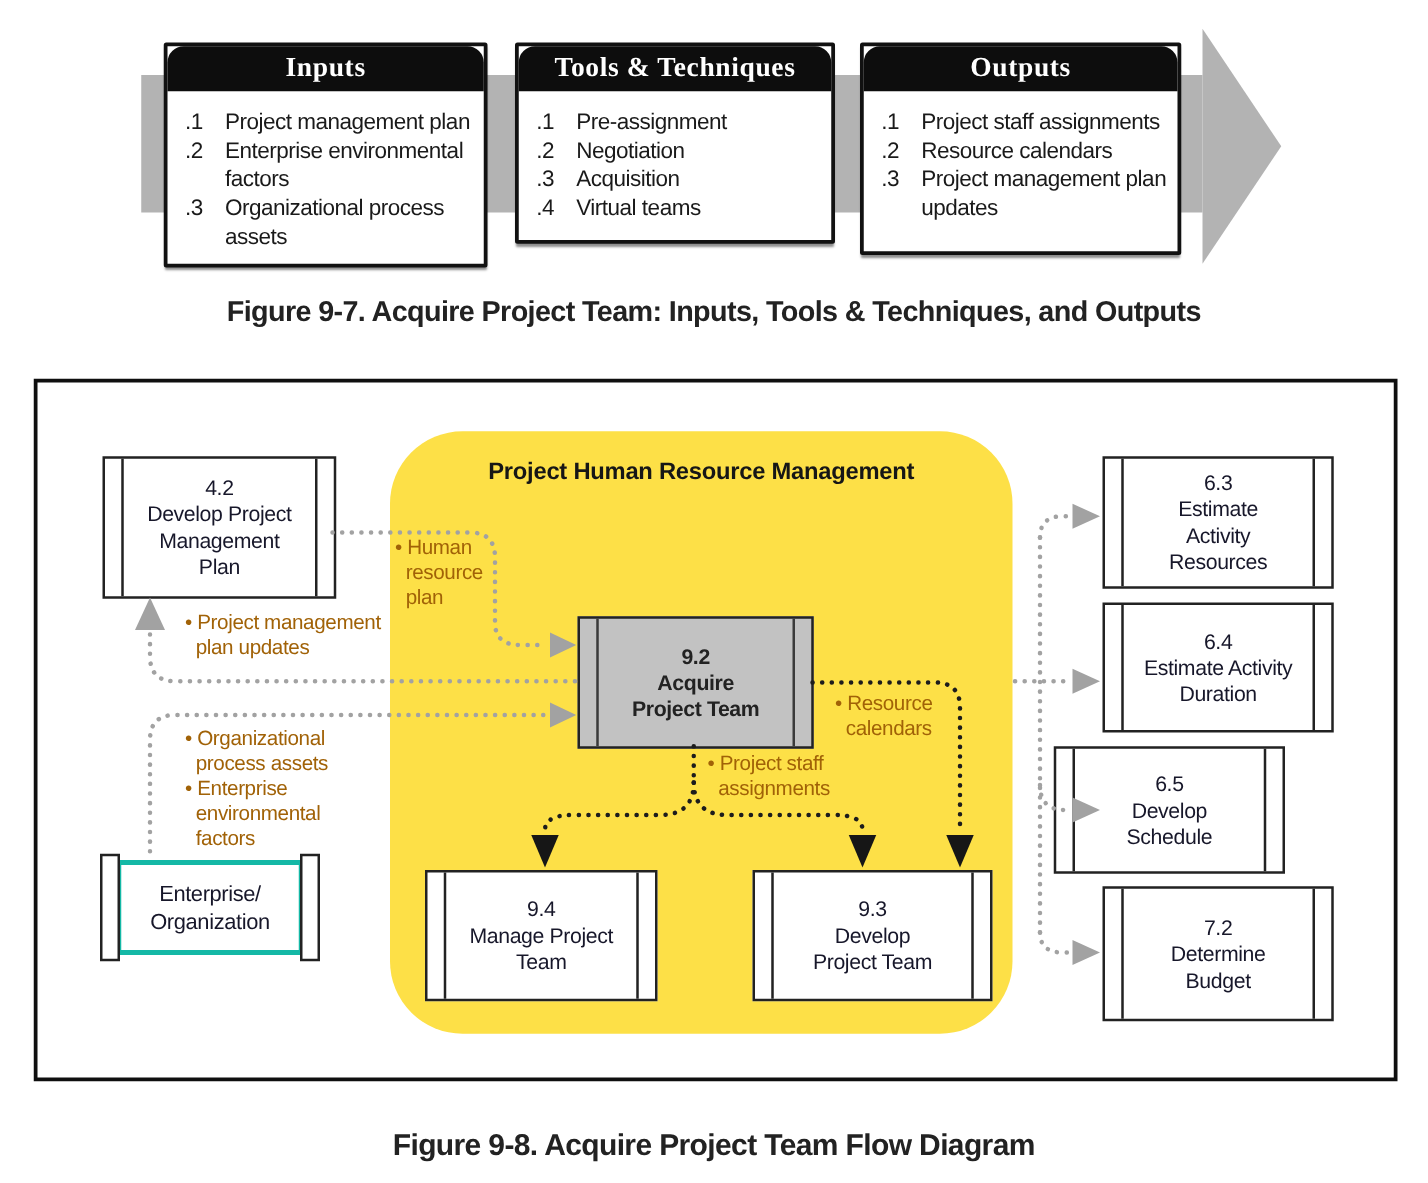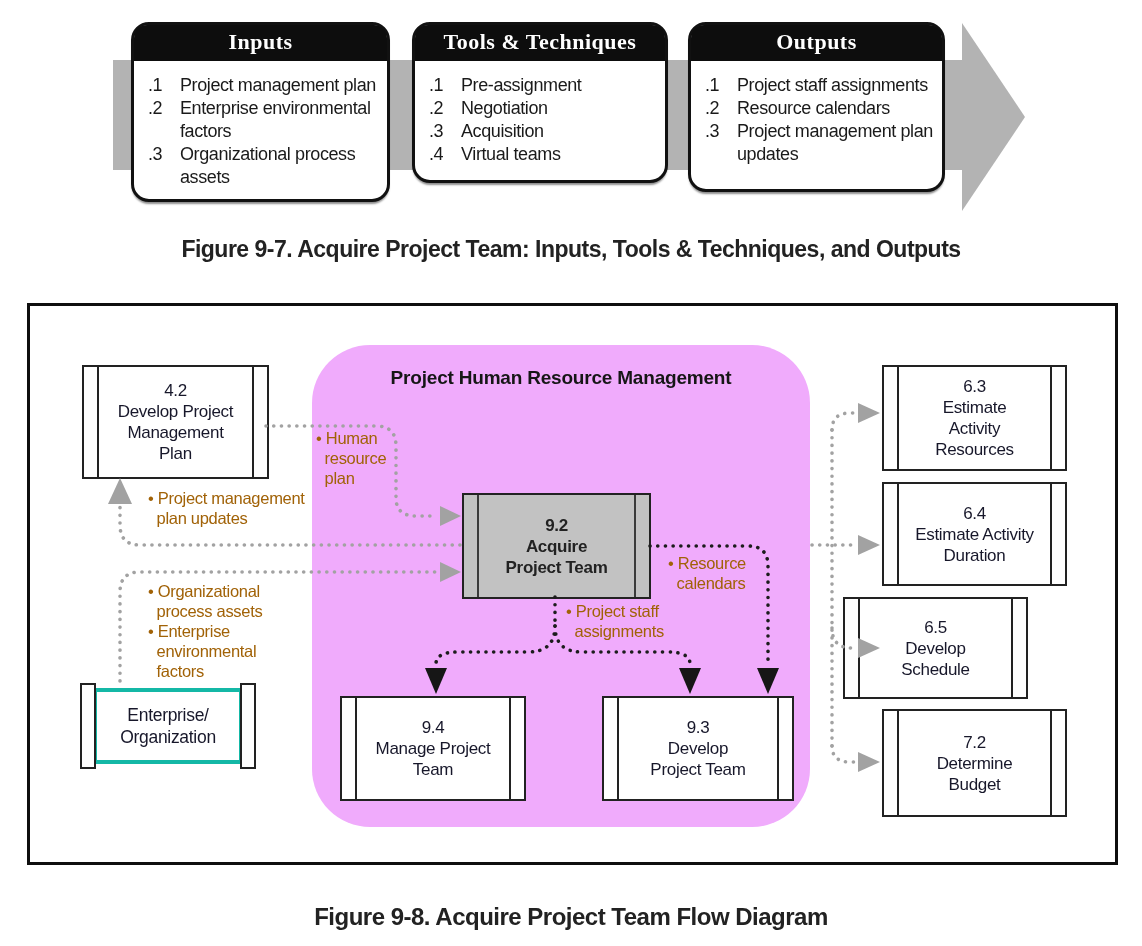--- a/index.html
+++ b/index.html
@@ -8,42 +8,42 @@
     font-family:"Liberation Sans",sans-serif;color:#1b1b1b;
   }
   
   .arrow-band{position:absolute;background:#b3b3b3;z-index:0;}
   .arrow-head{
     position:absolute;width:0;height:0;z-index:0;
     border-top:94px solid transparent;border-bottom:94px solid transparent;
     border-left:63px solid #b3b3b3;
   }
   .itto-box{
-    position:absolute;background:#fff;border:3px solid #111;border-radius:18px;
-    z-index:1;box-shadow:0 3px 2px -1px rgba(0,0,0,.45);
+    position:absolute;background:#fff;border:3px solid #111;border-radius:2px;
+    z-index:1;box-shadow:0 3px 2px -1px rgba(0,0,0,.45);margin-top:12px;
   }
   .itto-header{
     background:#0d0d0d;color:#fff;border-radius:13px 13px 0 0;
     font-family:"Liberation Serif",serif;font-weight:bold;font-size:22px;
     text-align:center;padding:4px 0 6px 0;letter-spacing:.5px;
   }
   .itto-items{padding:13px 8px 0 14px;}
   .itto-item{display:grid;grid-template-columns:26px 1fr;column-gap:6px;
     font-size:18px;line-height:23px;letter-spacing:-.4px;color:#1a1a1a;}
   .it-num{white-space:pre;}
   .it-text{white-space:pre;}
   .caption{
     position:absolute;left:0;width:1142px;text-align:center;
     font-weight:bold;color:#222;letter-spacing:-.5px;
   }
   
   .flow-frame{position:absolute;left:27px;top:303px;width:1085px;height:556px;
     border:3px solid #0f0f0f;background:#fff;z-index:0;}
   .hr-container{position:absolute;left:312px;top:345px;width:498px;height:482px;
-    border-radius:58px;background:#f0abfc;z-index:1;}
+    border-radius:58px;background:#fde047;z-index:1;}
   .hr-title{position:absolute;left:0;top:22px;width:100%;text-align:center;
     font-weight:bold;font-size:19px;letter-spacing:-.2px;color:#161616;}
   .pbox{
     position:absolute;background:#fff;border:2px solid #222;z-index:2;
     display:flex;align-items:center;justify-content:center;
     font-size:17px;line-height:21px;text-align:center;white-space:pre;
     color:#17172a;letter-spacing:-.3px;
   }
   .pbox .vline{position:absolute;top:0;bottom:0;width:2px;background:#222;}
   .pbox .vl-l{left:13px;} .pbox .vl-r{right:13px;}

